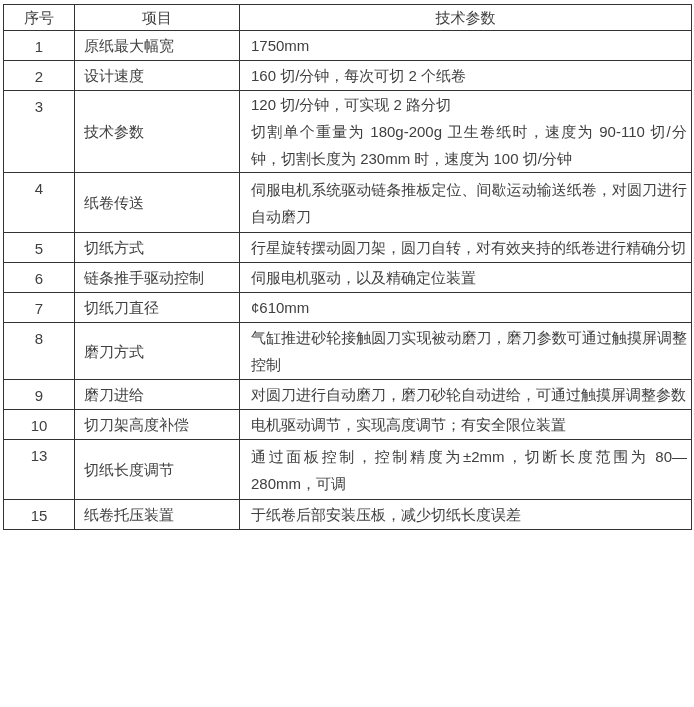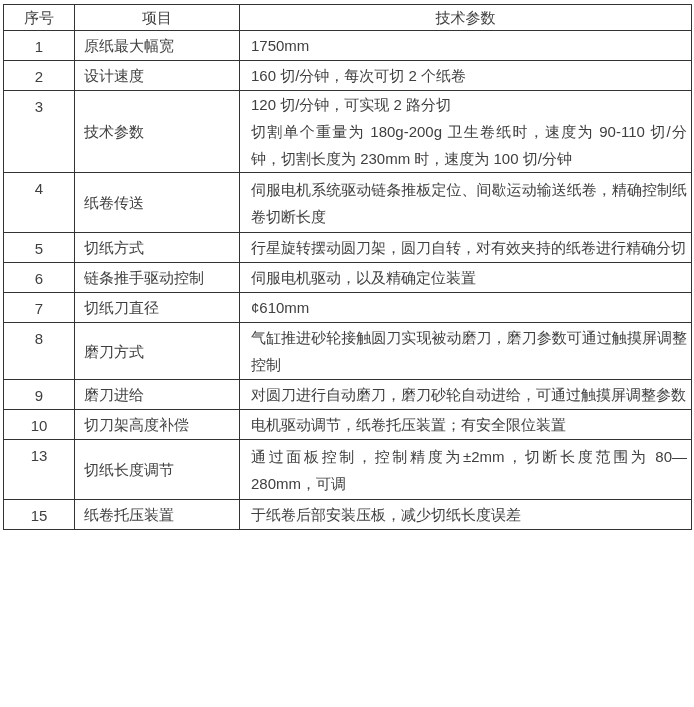--- a/index.html
+++ b/index.html
@@ -98,21 +98,21 @@
           <td class="col-item">技术参数</td>
           <td class="col-params">
             <div class="para">120 切/分钟，可实现 2 路分切</div>
             <div class="para">切割单个重量为 180g-200g 卫生卷纸时，速度为 90-110 切/分钟，切割长度为 230mm 时，速度为 100 切/分钟</div>
           </td>
         </tr>
         <tr style="height: 60px;">
           <td class="col-no">4</td>
           <td class="col-item">纸卷传送</td>
           <td class="col-params">
-            <div class="para">伺服电机系统驱动链条推板定位、间歇运动输送纸卷，精确控制纸卷切断长度</div>
+            <div class="para">伺服电机系统驱动链条推板定位、间歇运动输送纸卷，对圆刀进行自动磨刀</div>
           </td>
         </tr>
         <tr style="height: 29px;">
           <td class="col-no">5</td>
           <td class="col-item">切纸方式</td>
           <td class="col-params">
             <div class="para">行星旋转摆动圆刀架，圆刀自转，对有效夹持的纸卷进行精确分切</div>
           </td>
         </tr>
         <tr style="height: 28px;">
@@ -140,21 +140,21 @@
           <td class="col-no">9</td>
           <td class="col-item">磨刀进给</td>
           <td class="col-params">
             <div class="para">对圆刀进行自动磨刀，磨刀砂轮自动进给，可通过触摸屏调整参数</div>
           </td>
         </tr>
         <tr style="height: 25px;">
           <td class="col-no">10</td>
           <td class="col-item">切刀架高度补偿</td>
           <td class="col-params">
-            <div class="para">电机驱动调节，纸卷托压装置；有安全限位装置</div>
+            <div class="para">电机驱动调节，实现高度调节；有安全限位装置</div>
           </td>
         </tr>
         <tr style="height: 60px;">
           <td class="col-no">13</td>
           <td class="col-item">切纸长度调节</td>
           <td class="col-params">
             <div class="para">通过面板控制，控制精度为±2mm，切断长度范围为 80—280mm，可调</div>
           </td>
         </tr>
         <tr style="height: 28px;">

